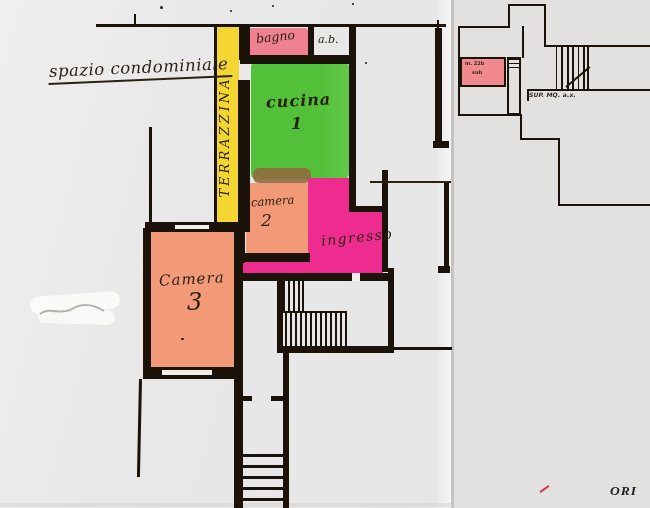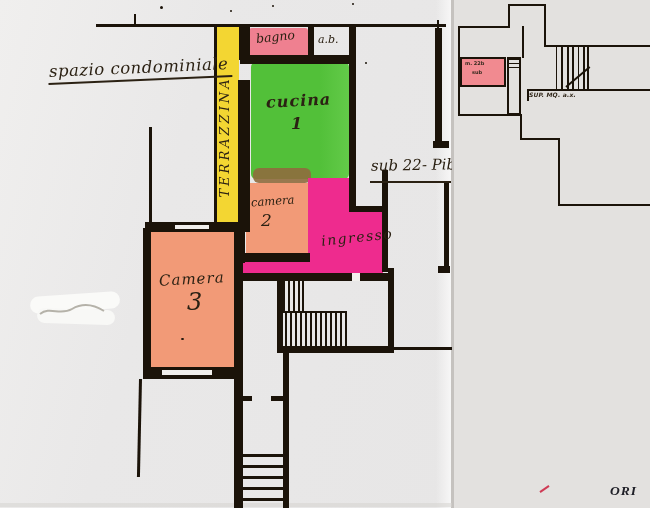--- a/index.html
+++ b/index.html
@@ -133,23 +133,20 @@
   <div class="hand" style="left:291px;top:116px;font-size:16px;font-weight:bold;">1</div>
 
   <div class="hand" style="left:251px;top:196px;font-size:11.5px;transform:rotate(-4deg);">camera</div>
   <div class="hand" style="left:261px;top:212px;font-size:17px;">2</div>
 
   <div class="hand" style="left:321px;top:230px;font-size:14px;letter-spacing:1.5px;transform:rotate(-6deg);">ingresso</div>
 
   <div class="hand" style="left:159px;top:272px;font-size:15px;letter-spacing:1px;transform:rotate(-3deg);">Camera</div>
   <div class="hand" style="left:187px;top:290px;font-size:24px;">3</div>
 
-  <div class="abs" style="left:371px;top:156px;width:81px;height:28px;overflow:hidden;">
-    <span class="hand" style="left:0;top:2px;font-size:15px;transform:rotate(-1deg);">sub 22- Pib</span>
-  </div>
   <div class="abs" style="left:370px;top:181px;width:81px;height:2px;background:#2b2113;"></div>
 
   <div class="abs" style="left:30px;top:294px;width:90px;height:17px;background:#fafaf8;border-radius:9px;transform:rotate(-4deg);"></div>
   <div class="abs" style="left:37px;top:309px;width:78px;height:15px;background:#f8f8f6;border-radius:8px;transform:rotate(2deg);"></div>
   <svg class="abs" style="left:38px;top:302px;" width="72" height="18" viewBox="0 0 72 18">
     <path d="M2,12 C12,4 22,14 34,7 S 58,4 66,9" stroke="#b5b2a9" stroke-width="2" fill="none"></path>
   </svg>
 
   <div class="w" style="left:160px;top:6px;width:3px;height:3px;border-radius:50%;"></div>
   <div class="w" style="left:272px;top:5px;width:2px;height:2px;border-radius:50%;"></div>

